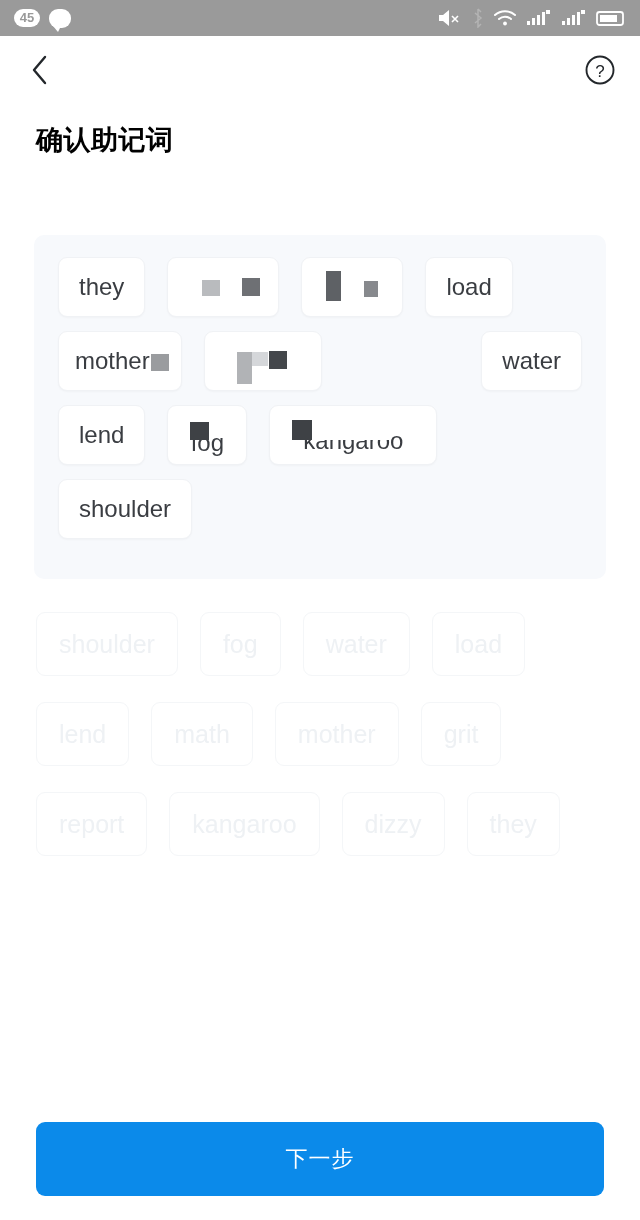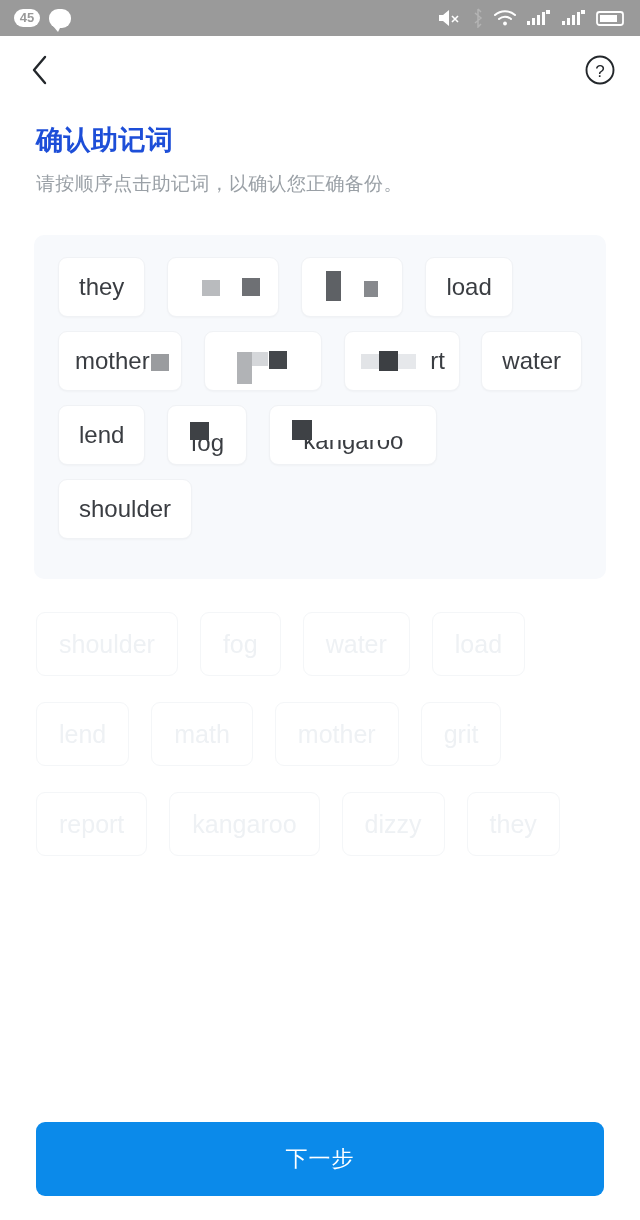--- a/index.html
+++ b/index.html
@@ -46,21 +46,21 @@
   .navbar{
     height:72px; display:flex; align-items:center;
     padding:0 22px; background:#ffffff;
   }
   .back-btn{ width:36px; height:36px; display:flex; align-items:center; justify-content:center; }
   .help-btn{ margin-left:auto; width:36px; height:36px; display:flex; align-items:center; justify-content:center; }
 
   
   .head{ padding:14px 36px 0 36px; }
   .title{
-    font-size:27px; font-weight:bold; color:#1d4ed8;
+    font-size:27px; font-weight:bold; color:#000000;
     letter-spacing:.5px;
   }
   .subtitle{
     margin-top:13px; font-size:19px; color:#9aa0a6;
     letter-spacing:.3px;
   }
 
   
   .card{
     position:absolute; left:34px; top:235px;
@@ -170,21 +170,20 @@
       <svg width="32" height="32" viewBox="0 0 32 32">
         <circle cx="16" cy="16" r="13.5" stroke="#23272b" stroke-width="1.9" fill="none"></circle>
         <text x="16" y="22.5" text-anchor="middle" font-size="17" font-family="Liberation Sans, sans-serif" fill="#23272b">?</text>
       </svg>
     </span>
   </div>
 </div>
 
 <div class="head">
   <div class="title">确认助记词</div>
-  <div class="subtitle">请按顺序点击助记词，以确认您正确备份。</div>
 </div>
 
 <div class="card">
   <div class="chip-rows">
 
     <div class="chip-row">
       <div class="chip">
         <span>they</span>
       </div>
       <div class="chip gap" style="width:112px;">
@@ -206,26 +205,20 @@
       <div class="chip" style="width:124px;justify-content:flex-start;padding-left:16px;">
         <span>mother</span>
         <span class="px" style="left:92px;top:22px;width:18px;height:17px;background:#9a9c9f;"></span>
       </div>
       <div class="chip gap" style="width:118px;">
         <span style="visibility:hidden">math</span>
         <span class="px" style="left:32px;top:20px;width:15px;height:32px;background:#b1b3b6;"></span>
         <span class="px" style="left:47px;top:20px;width:16px;height:14px;background:#d5d7da;"></span>
         <span class="px" style="left:64px;top:19px;width:18px;height:18px;background:#44474b;"></span>
       </div>
-      <div class="chip gap" style="width:116px;justify-content:flex-end;padding-right:14px;">
-        <span>rt</span>
-        <span class="px" style="left:16px;top:22px;width:18px;height:15px;background:#e2e4e7;"></span>
-        <span class="px" style="left:34px;top:19px;width:19px;height:20px;background:#3c3f43;"></span>
-        <span class="px" style="left:53px;top:22px;width:18px;height:15px;background:#e6e8eb;"></span>
-      </div>
       <div class="chip gap sp">
         <span>water</span>
       </div>
     </div>
 
     <div class="chip-row">
       <div class="chip">
         <span>lend</span>
       </div>
       <div class="chip gap" style="width:80px;">

